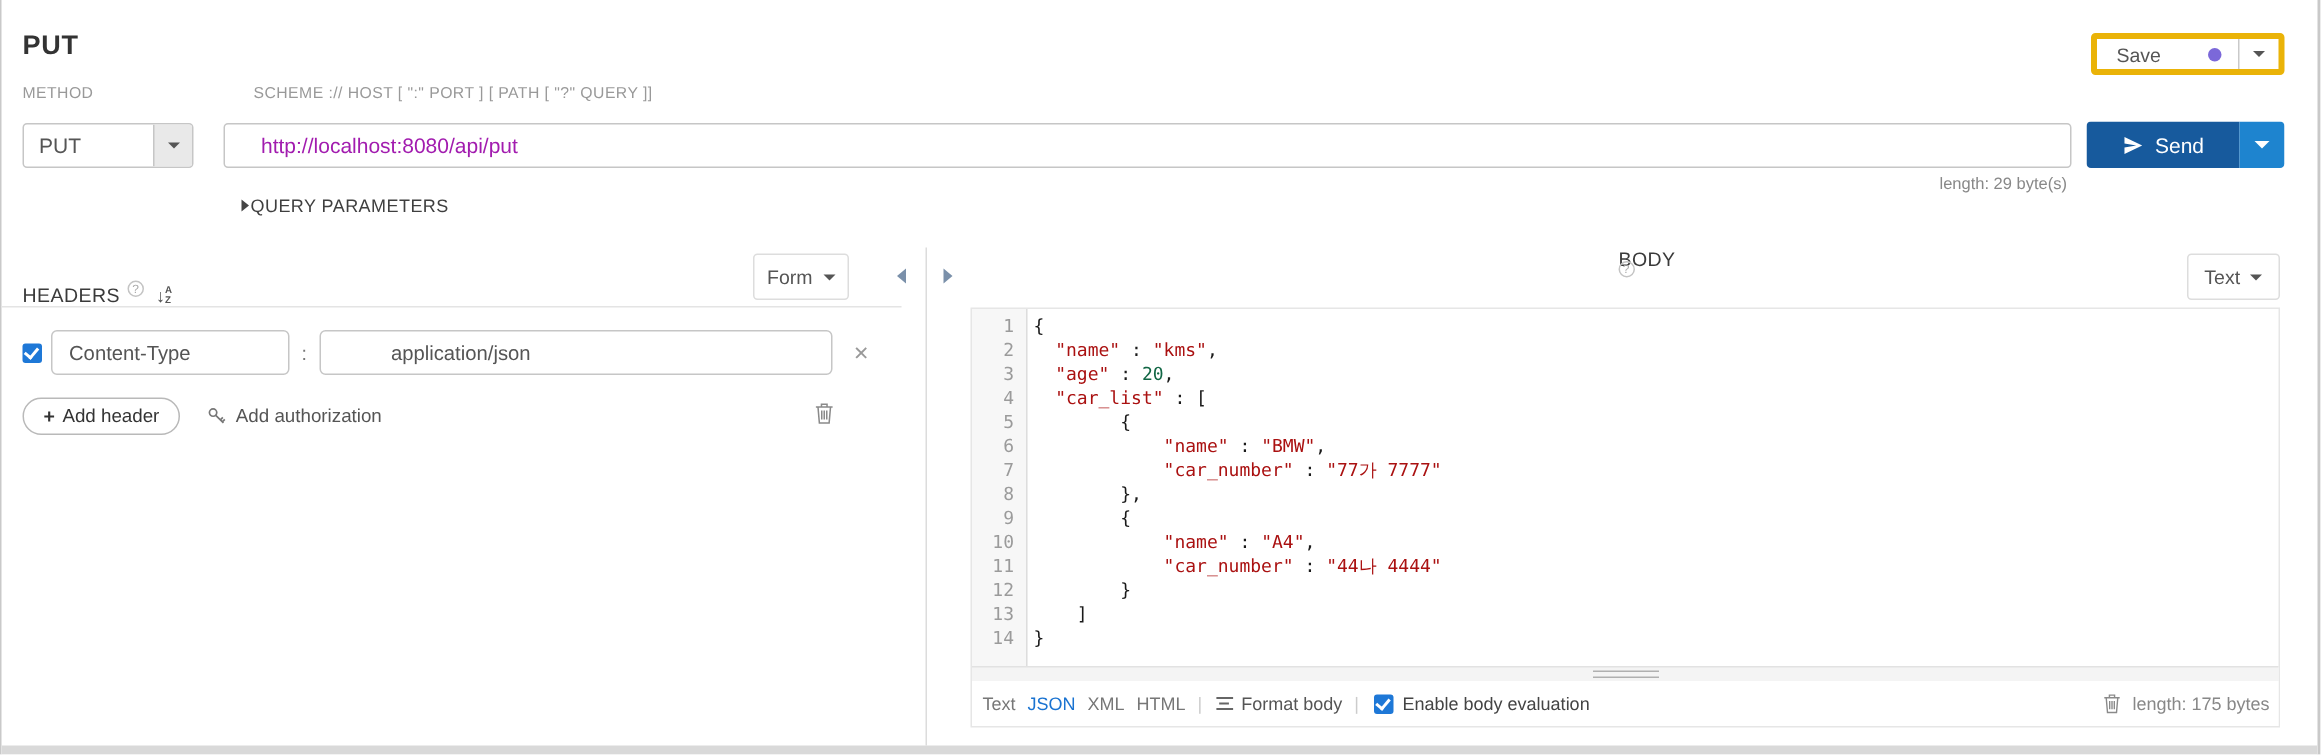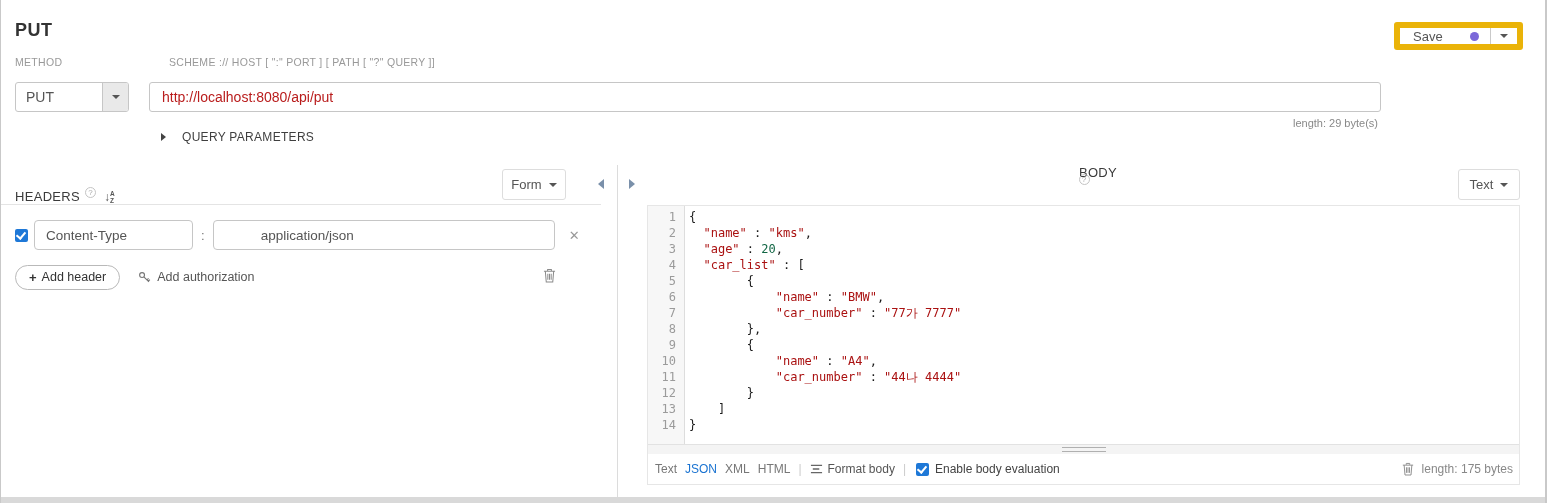--- a/index.html
+++ b/index.html
@@ -5,47 +5,47 @@
   * { margin:0; padding:0; box-sizing:border-box; }
   body { background:#e9e9e9; font-family:"Liberation Sans", sans-serif; }
   #app { position:relative; width:1547px; height:503px; background:#fff;
          border-left:1px solid #c9c9c9; border-right:2px solid #c9c9c9; overflow:hidden; }
   .bottom-strip { position:absolute; left:0; right:0; bottom:0; height:6px; background:#d9d9d9; }
 
   
   .page-title { position:absolute; left:14px; top:20px; font-size:18px; font-weight:bold;
                 color:#333; letter-spacing:.5px; }
   .save-btn { position:absolute; left:1393px; top:22px; width:129px; height:28px;
-              border:6px solid #eab308; border-radius:3px; background:#fff;
+              border:4px solid #eab308; border-radius:3px; background:#fff;
               display:flex; align-items:center; cursor:pointer; }
   .save-label { padding-left:13px; font-size:13px; color:#555; flex:1; }
   .save-dot { width:9px; height:9px; border-radius:50%; background:#7b68d9; margin-right:11px; }
   .save-caret { width:27px; height:100%; border-left:1px solid #c9c9c9;
                 display:flex; align-items:center; justify-content:center; }
   .caret-down { width:0; height:0; border-left:4px solid transparent; border-right:4px solid transparent;
                 border-top:4px solid #555; }
   .field-label { position:absolute; top:56px; font-size:10.5px; color:#999; letter-spacing:.3px; }
   .method-select { position:absolute; left:14px; top:82px; width:114px; height:30px;
                    border:1px solid #c6c6c6; border-radius:3px; background:#fff;
                    display:flex; overflow:hidden; cursor:pointer; }
   .method-text { flex:1; padding-left:10px; font-size:14px; color:#555; line-height:28px; }
   .method-caret { width:26px; background:#e9e9e9; border-left:1px solid #c6c6c6;
                   display:flex; align-items:center; justify-content:center; }
   .url-input { position:absolute; left:148px; top:82px; width:1232px; height:30px;
-               border:1px solid #c6c6c6; border-radius:3px; padding:0 12px;
-               font-size:14px; color:#b91c1c; font-family:"Liberation Sans", sans-serif; outline:none; }
+               border:1px solid #c6c6c6; border-radius:3px; padding:0 24px;
+               font-size:14px; color:#a21caf; font-family:"Liberation Sans", sans-serif; outline:none; }
   .send-btn { position:absolute; left:1390px; top:81px; height:31px; display:flex;
               border-radius:3px; overflow:hidden; cursor:pointer; }
   .send-main { width:102px; background:#175a9d; color:#fff; font-size:14px;
                display:flex; align-items:center; justify-content:center; gap:8px; }
   .send-caret { width:30px; background:#1e84cf; display:flex; align-items:center; justify-content:center; }
   .caret-down-white { width:0; height:0; border-left:5px solid transparent; border-right:5px solid transparent;
                       border-top:5px solid #fff; }
   .url-length { position:absolute; top:117px; right:167px; font-size:11px; color:#888; }
-  .query-params { position:absolute; left:160px; top:130px; display:flex; align-items:center; gap:16px;
+  .query-params { position:absolute; left:160px; top:130px; display:flex; align-items:center; gap:1px;
                   cursor:pointer; }
   .tri-right { width:0; height:0; border-top:4px solid transparent; border-bottom:4px solid transparent;
                border-left:5px solid #444; }
   .query-params span { font-size:12px; color:#3f3f3f; letter-spacing:.3px; }
 
   
   .panels { position:absolute; top:165px; left:0; right:0; bottom:6px; display:flex; }
   .left-panel { width:617px; border-right:1px solid #dcdcdc; position:relative; }
   .right-panel { flex:1; position:relative; }
 
@@ -139,20 +139,31 @@
 
   <div class="method-select">
     <span class="method-text">PUT</span>
     <span class="method-caret">
       <span class="caret-down"></span>
     </span>
   </div>
 
   <input class="url-input" type="text" value="http://localhost:8080/api/put" style="">
 
+  <div class="send-btn">
+    <span class="send-main">
+      <svg width="14" height="14" viewBox="0 0 16 16">
+        <path d="M1.5 14.5 L15 8 L1.5 1.5 L1.5 6.4 L10.5 8 L1.5 9.6 Z" fill="#fff"></path>
+      </svg>
+      <span>Send</span>
+    </span>
+    <span class="send-caret">
+      <span class="caret-down-white"></span>
+    </span>
+  </div>
 
   <div class="url-length">length: 29 byte(s)</div>
 
   <div class="query-params">
     <span class="tri-right"></span>
     <span>QUERY PARAMETERS</span>
   </div>
 
   <div class="panels">
 

